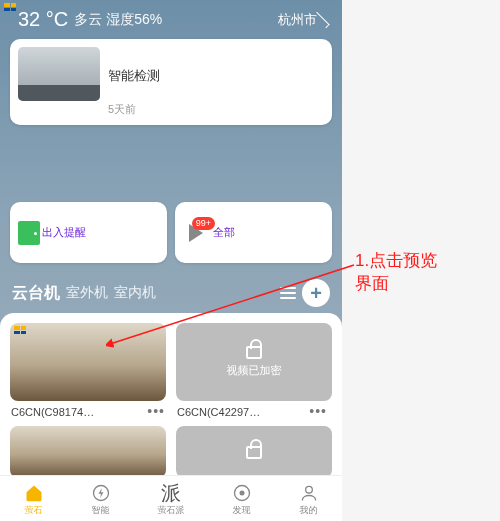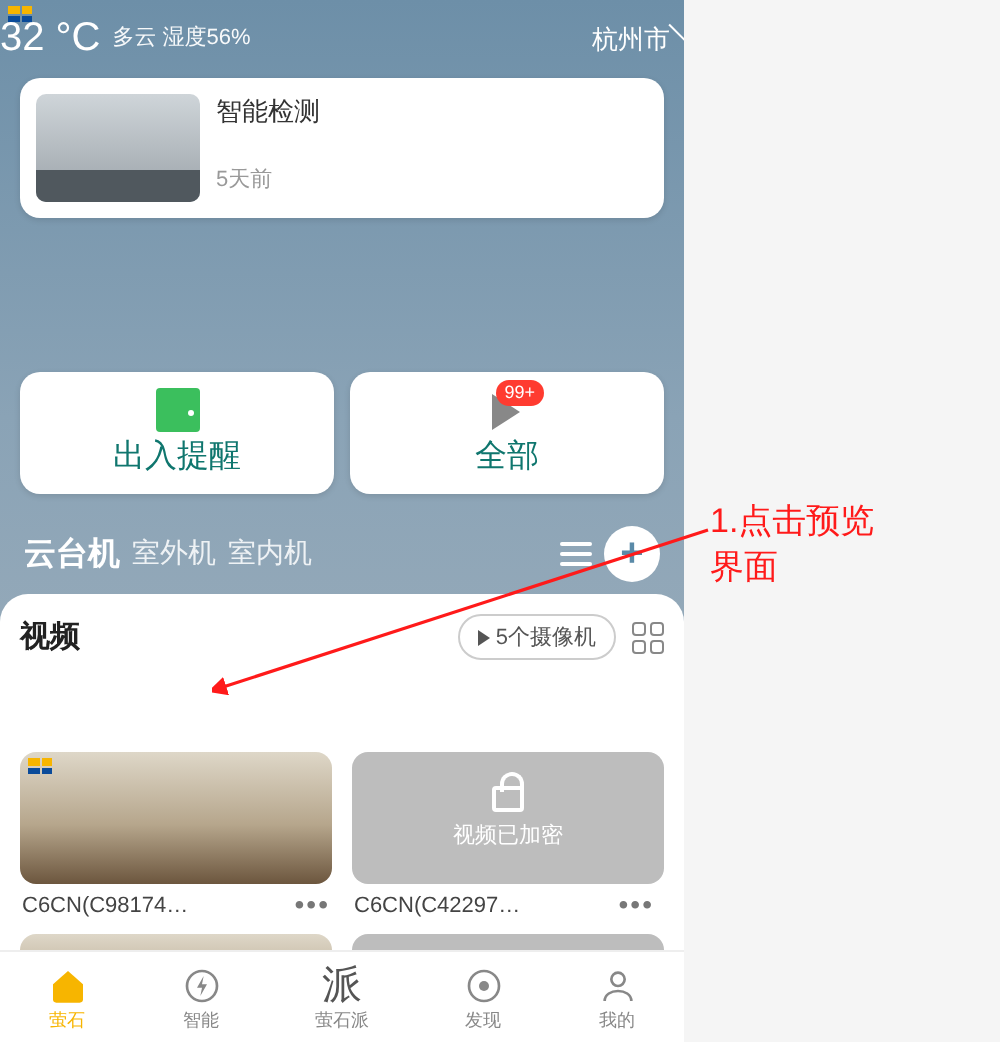--- a/index.html
+++ b/index.html
@@ -1,60 +1,60 @@
 <!DOCTYPE html>
 <html><head>
 <meta charset="utf-8">
 <style>
   * { box-sizing: border-box; margin: 0; padding: 0; }
   body { font-family: -apple-system, "PingFang SC", sans-serif; background: #f5f5f5; width: 500px; height: 521px; overflow: hidden; position: relative; }
   .phone { width: 342px; height: 521px; position: relative; background: linear-gradient(180deg,#6d8fa8 0%,#8aa3b6 40%,#a5b3be 100%); overflow: hidden; }
-  .topbar { display: flex; align-items: center; justify-content: space-between; padding: 8px 0; color: #fff; font-size: 14px; }
+  .topbar { display: flex; align-items: center; justify-content: space-between; padding: 8px 18px; color: #fff; font-size: 14px; }
   .weather { display: flex; align-items: center; gap: 6px; font-size: 20px; }
-  .weather small { font-size: 11px; line-height: 1.1; opacity: .95; }
+  .weather small { font-size: 14px; line-height: 1.1; opacity: .95; }
   .location { font-size: 13px; display: flex; gap: 2px; }
   .chev { border: solid #fff; border-width: 0 1.5px 1.5px 0; display: inline-block; padding: 2px; transform: rotate(-45deg); }
   .cards { display: flex; gap: 8px; padding: 0 10px; }
   .card { background: #fff; border-radius: 10px; padding: 8px; box-shadow: 0 1px 3px rgba(0,0,0,.12); }
   .card-detect { flex: 1.6; display: flex; gap: 8px; }
   .thumb { width: 82px; height: 54px; background: linear-gradient(180deg,#cfd5d9,#9aa2a8); border-radius: 5px; position: relative; overflow: hidden; }
   .thumb::after { content:""; position:absolute; left:0; right:0; bottom:0; height:30%; background:#50585e; }
-  .det-txt .t1 { font-size: 13px; color:#333; }
+  .det-txt .t1 { font-size: 13px; color:#333;margin-top:20px; }
   .det-txt .t2 { font-size: 11px; color:#999; margin-top:17px; }
   .cards2 { display: flex; gap: 8px; padding: 8px 10px 10px; }
   .card-face { width: 100px; height: 130px; background:#fff; border-radius:10px; display:flex; flex-direction:column; align-items:center; justify-content:center; gap:10px; }
   .face-robot { width:46px; height:50px; position:relative; }
   .face-robot .body { width:42px; height:36px; background:#f7b500; border-radius:10px; position:absolute; bottom:0; left:2px; }
   .face-robot .eye { width:7px; height:7px; background:#fff; border-radius:50%; position:absolute; top:16px; }
   .face-robot .eye.l { left:12px; } .face-robot .eye.r { right:12px; }
   .face-robot .ant { width:2px; height:7px; background:#f7b500; position:absolute; top:-5px; }
   .face-robot .ant.l { left:12px; transform:rotate(-12deg);} .face-robot .ant.r { right:12px; transform:rotate(12deg);}
   .sq-col { flex: 1; display:flex; flex-direction:column; gap:8px; }
   .row { display:flex; gap:8px; }
-  .sq { background:#fff; border-radius:10px; height:61px; display:flex; flex-direction:column; align-items:center; justify-content:flex-end; gap:2px; flex:1; }
-  .sq span { font-size:16px; color:#0f766e; }
+  .sq { background:#fff; border-radius:10px; height:61px; display:flex; flex-direction:row; align-items:center; justify-content:flex-start; gap:2px; flex:1; }
+  .sq span { font-size:11px; color:#6d28d9; }
   .door { width:22px; height:24px; background:#3bbf5d; border-radius:2px; position:relative; }
   .door::after { content:""; position:absolute; right:3px; top:11px; width:3px; height:3px; background:#fff; border-radius:50%; }
   .all-ico { width:28px; height:20px; position:relative; }
   .tri { width:0; height:0; border-left:14px solid #888; border-top:9px solid transparent; border-bottom:9px solid transparent; position:absolute; left:6px; top:1px;}
   .badge99 { position:absolute; right:-4px; top:-6px; background:#ff3b30; color:#fff; font-size:9px; padding:0 4px; border-radius:7px; line-height:13px;}
   .tabs { display:flex; align-items:center; gap:6px; padding:6px 12px; color:rgba(255,255,255,.85); font-size:14px; }
   .tabs .active { color:#fff; font-weight:600; font-size:16px; }
   .tabs .sp { flex:1; }
   .hamb { width:16px; display:flex; flex-direction:column; gap:3px;} .hamb i{height:2px;background:#fff;border-radius:1px;}
   .plus { width:28px;height:28px;background:#fff;border-radius:50%;display:flex;align-items:center;justify-content:center;color:#5a8aa8;font-size:20px;font-weight:700;line-height:1;}
   .sheet { background:#fff; border-radius:14px 14px 0 0; padding:10px 10px 48px; min-height:260px; }
   .sheet-hd { display:flex; align-items:center; gap:8px; margin-bottom:8px;}
   .sheet-hd h3 { font-size:15px; color:#222; flex:1; font-weight:600;}
   .pill { border:1px solid #ccc; border-radius:14px; padding:3px 9px; font-size:11px; color:#555; display:flex; align-items:center; gap:3px;}
   .play { width:0;height:0;border-left:6px solid #555;border-top:4px solid transparent;border-bottom:4px solid transparent;}
   .grid-ico { width:16px;height:16px; display:grid; grid-template-columns:1fr 1fr; gap:2px;} .grid-ico i{border:1px solid #888;border-radius:2px;}
   .vids { display:flex; gap:10px; }
   .vid { flex:1; }
-  .vid .prev { height:66px; border-radius:8px; position:relative; overflow:hidden;margin-top:38px; }
+  .vid .prev { height:78px; border-radius:8px; position:relative; overflow:hidden; }
   .v1 { background:linear-gradient(180deg,#ded7c8 0,#b6a68c 55%,#6c563e 100%); }
   .v2 { background:#bdbdbd; display:flex;flex-direction:column;align-items:center;justify-content:center;gap:4px;color:#fff;font-size:11px;}
   .lock { width:16px;height:13px;border:2px solid #fff;border-radius:2px;position:relative;}
   .lock::before{content:"";position:absolute;left:2px;top:-9px;width:8px;height:8px;border:2px solid #fff;border-bottom:none;border-radius:6px 6px 0 0;}
   .brand { position:absolute; left:4px; top:3px; width:12px;height:8px; display:grid; grid-template-columns:1fr 1fr; gap:1px;}
   .brand i{background:#f7b500;}.brand i:nth-child(3),.brand i:nth-child(4){background:#0a4b9a;}
   .vid .cap { display:flex; align-items:center; justify-content:space-between; padding:5px 1px 0; font-size:11px; color:#444;}
   .dots { letter-spacing:1px; color:#777; font-size:14px; line-height:.4;}
   .reddot { width:5px;height:5px;background:#f33;border-radius:50%; margin-left:4px;}
   .row2 { display:flex; gap:10px; margin-top:8px;}
@@ -120,33 +120,20 @@
     <span class="sp"></span>
     <span class="hamb">
         <i></i>
         <i></i>
         <i></i>
       </span>
     <span class="plus">+</span>
   </div>
 
   <div class="sheet">
-    <div class="sheet-hd">
-      <h3>视频</h3>
-      <div class="pill">
-        <span class="play"></span>
-        <span>5个摄像机</span>
-      </div>
-      <div class="grid-ico">
-          <i></i>
-          <i></i>
-          <i></i>
-          <i></i>
-        </div>
-    </div>
     <div class="vids">
       <div class="vid">
         <div class="prev v1">
           <div class="brand">
               <i></i>
               <i></i>
               <i></i>
               <i></i>
             </div>
         </div>

